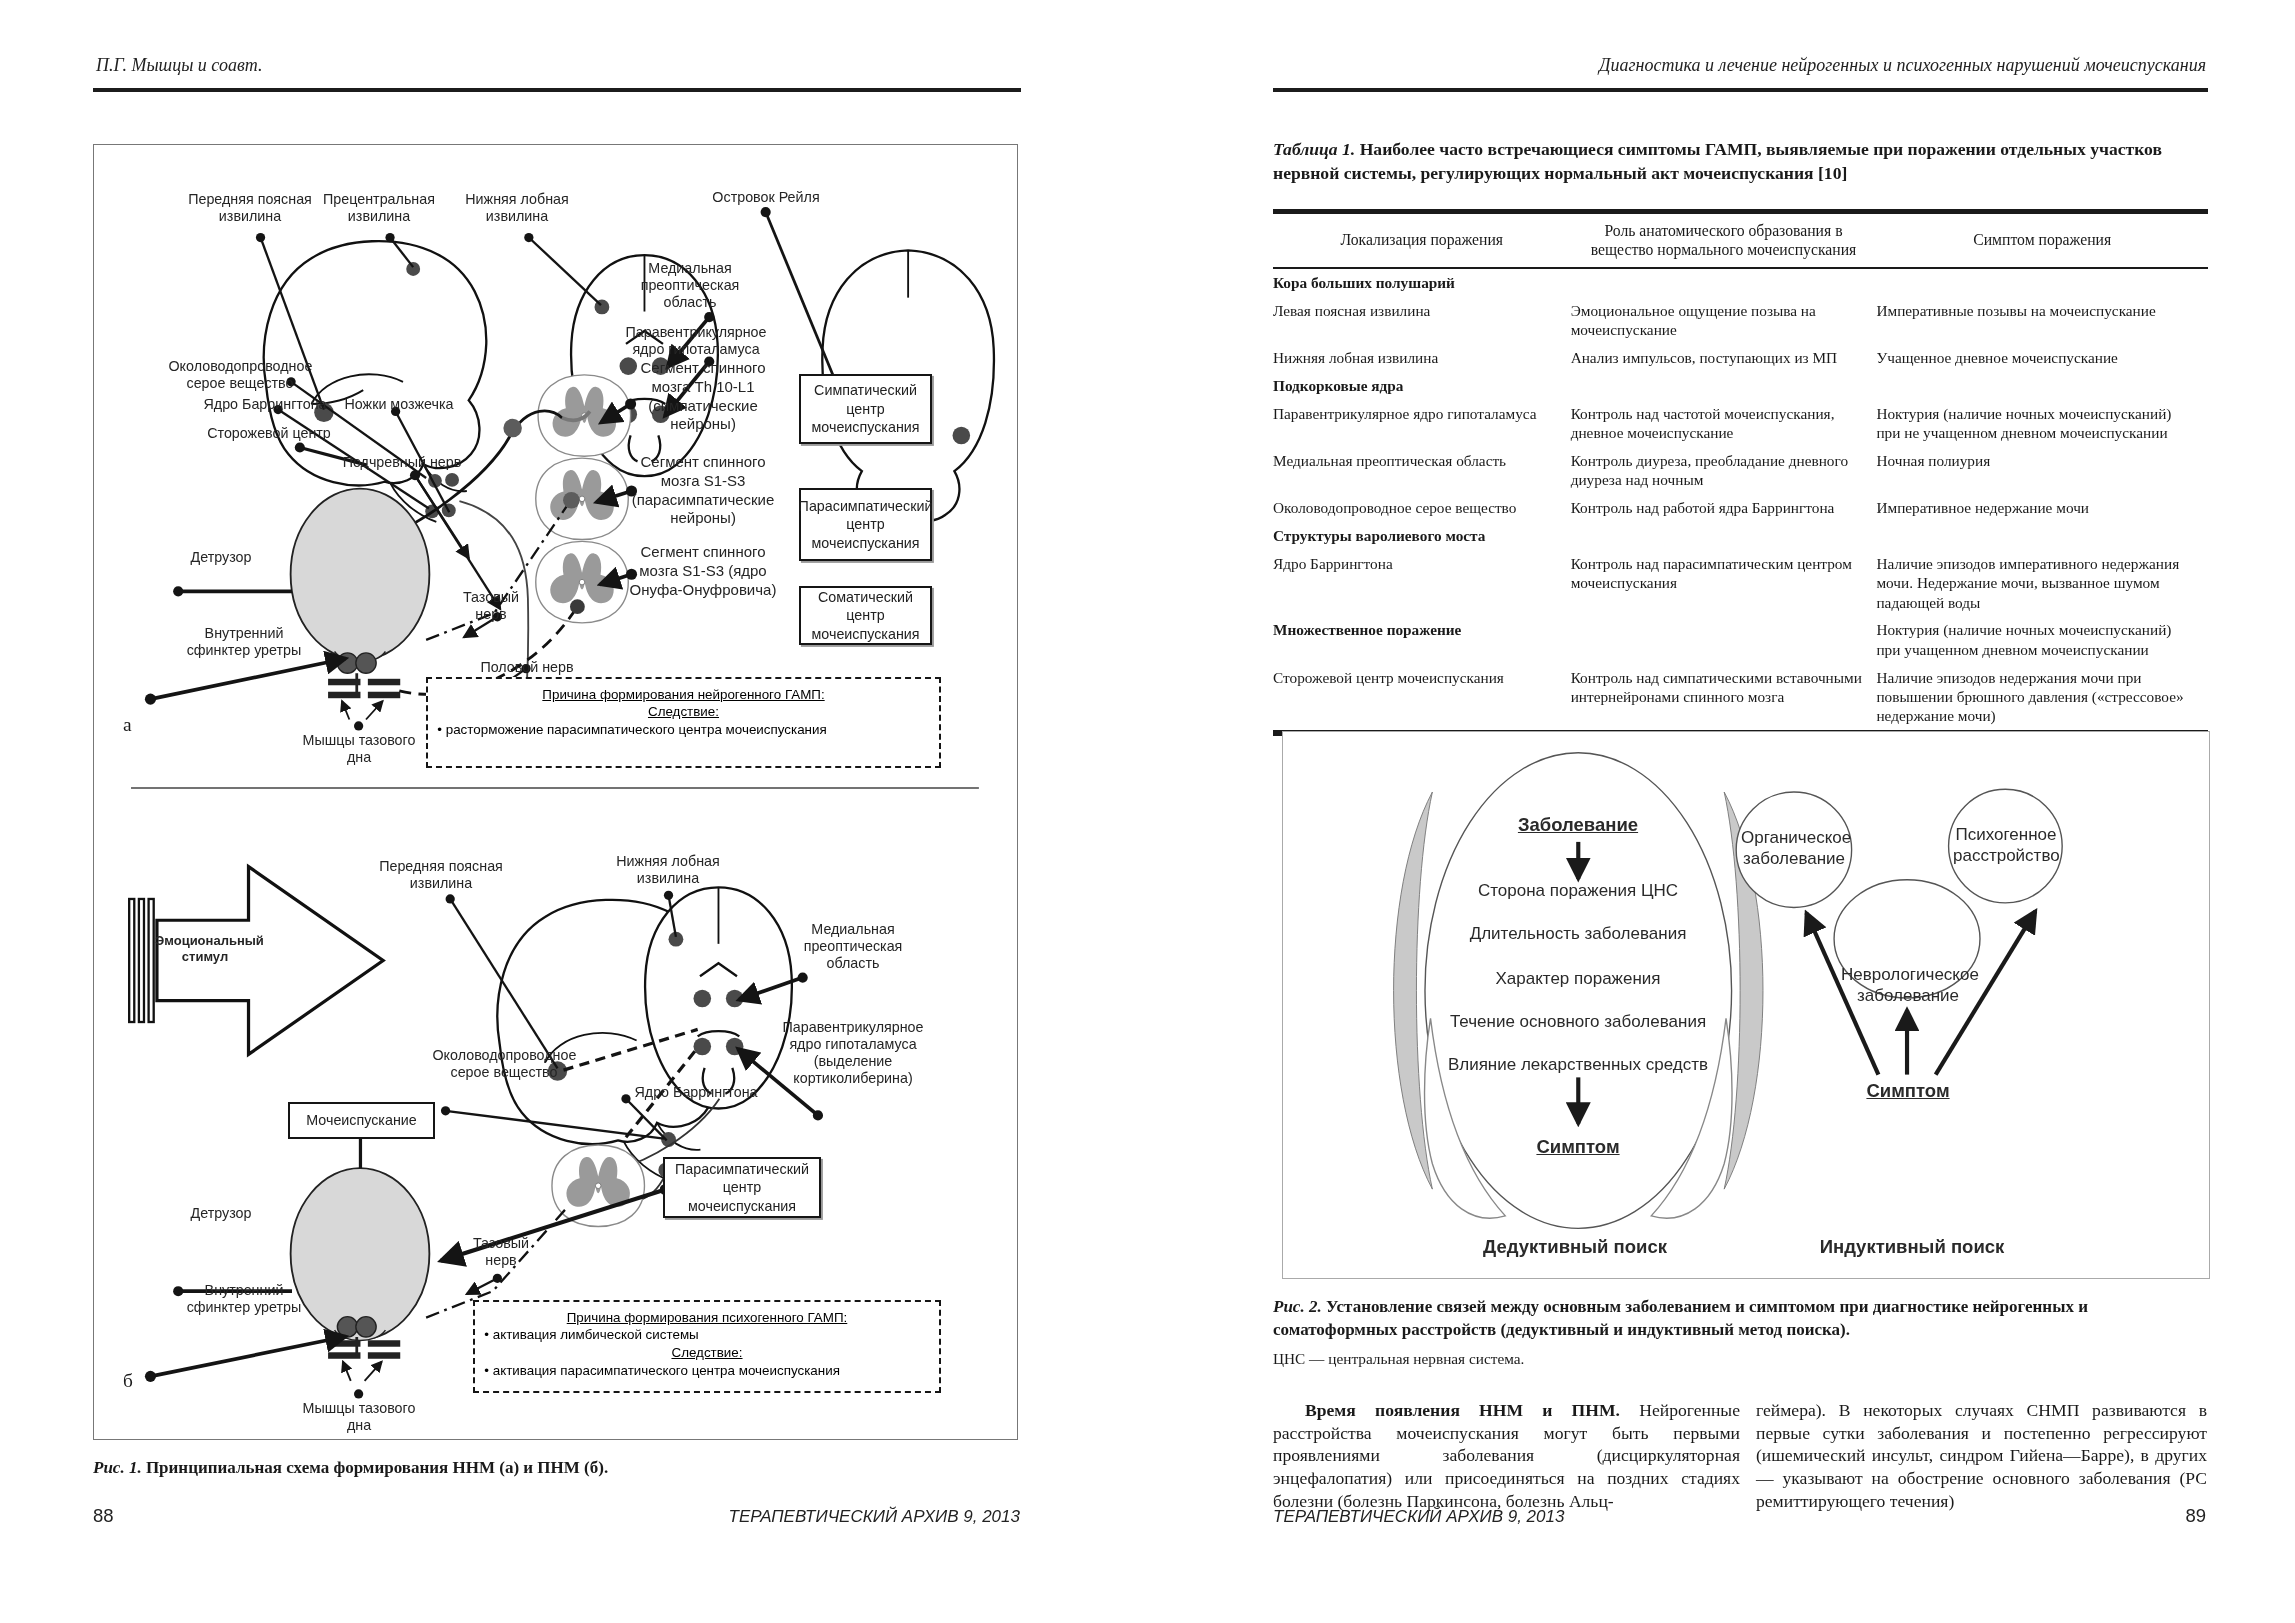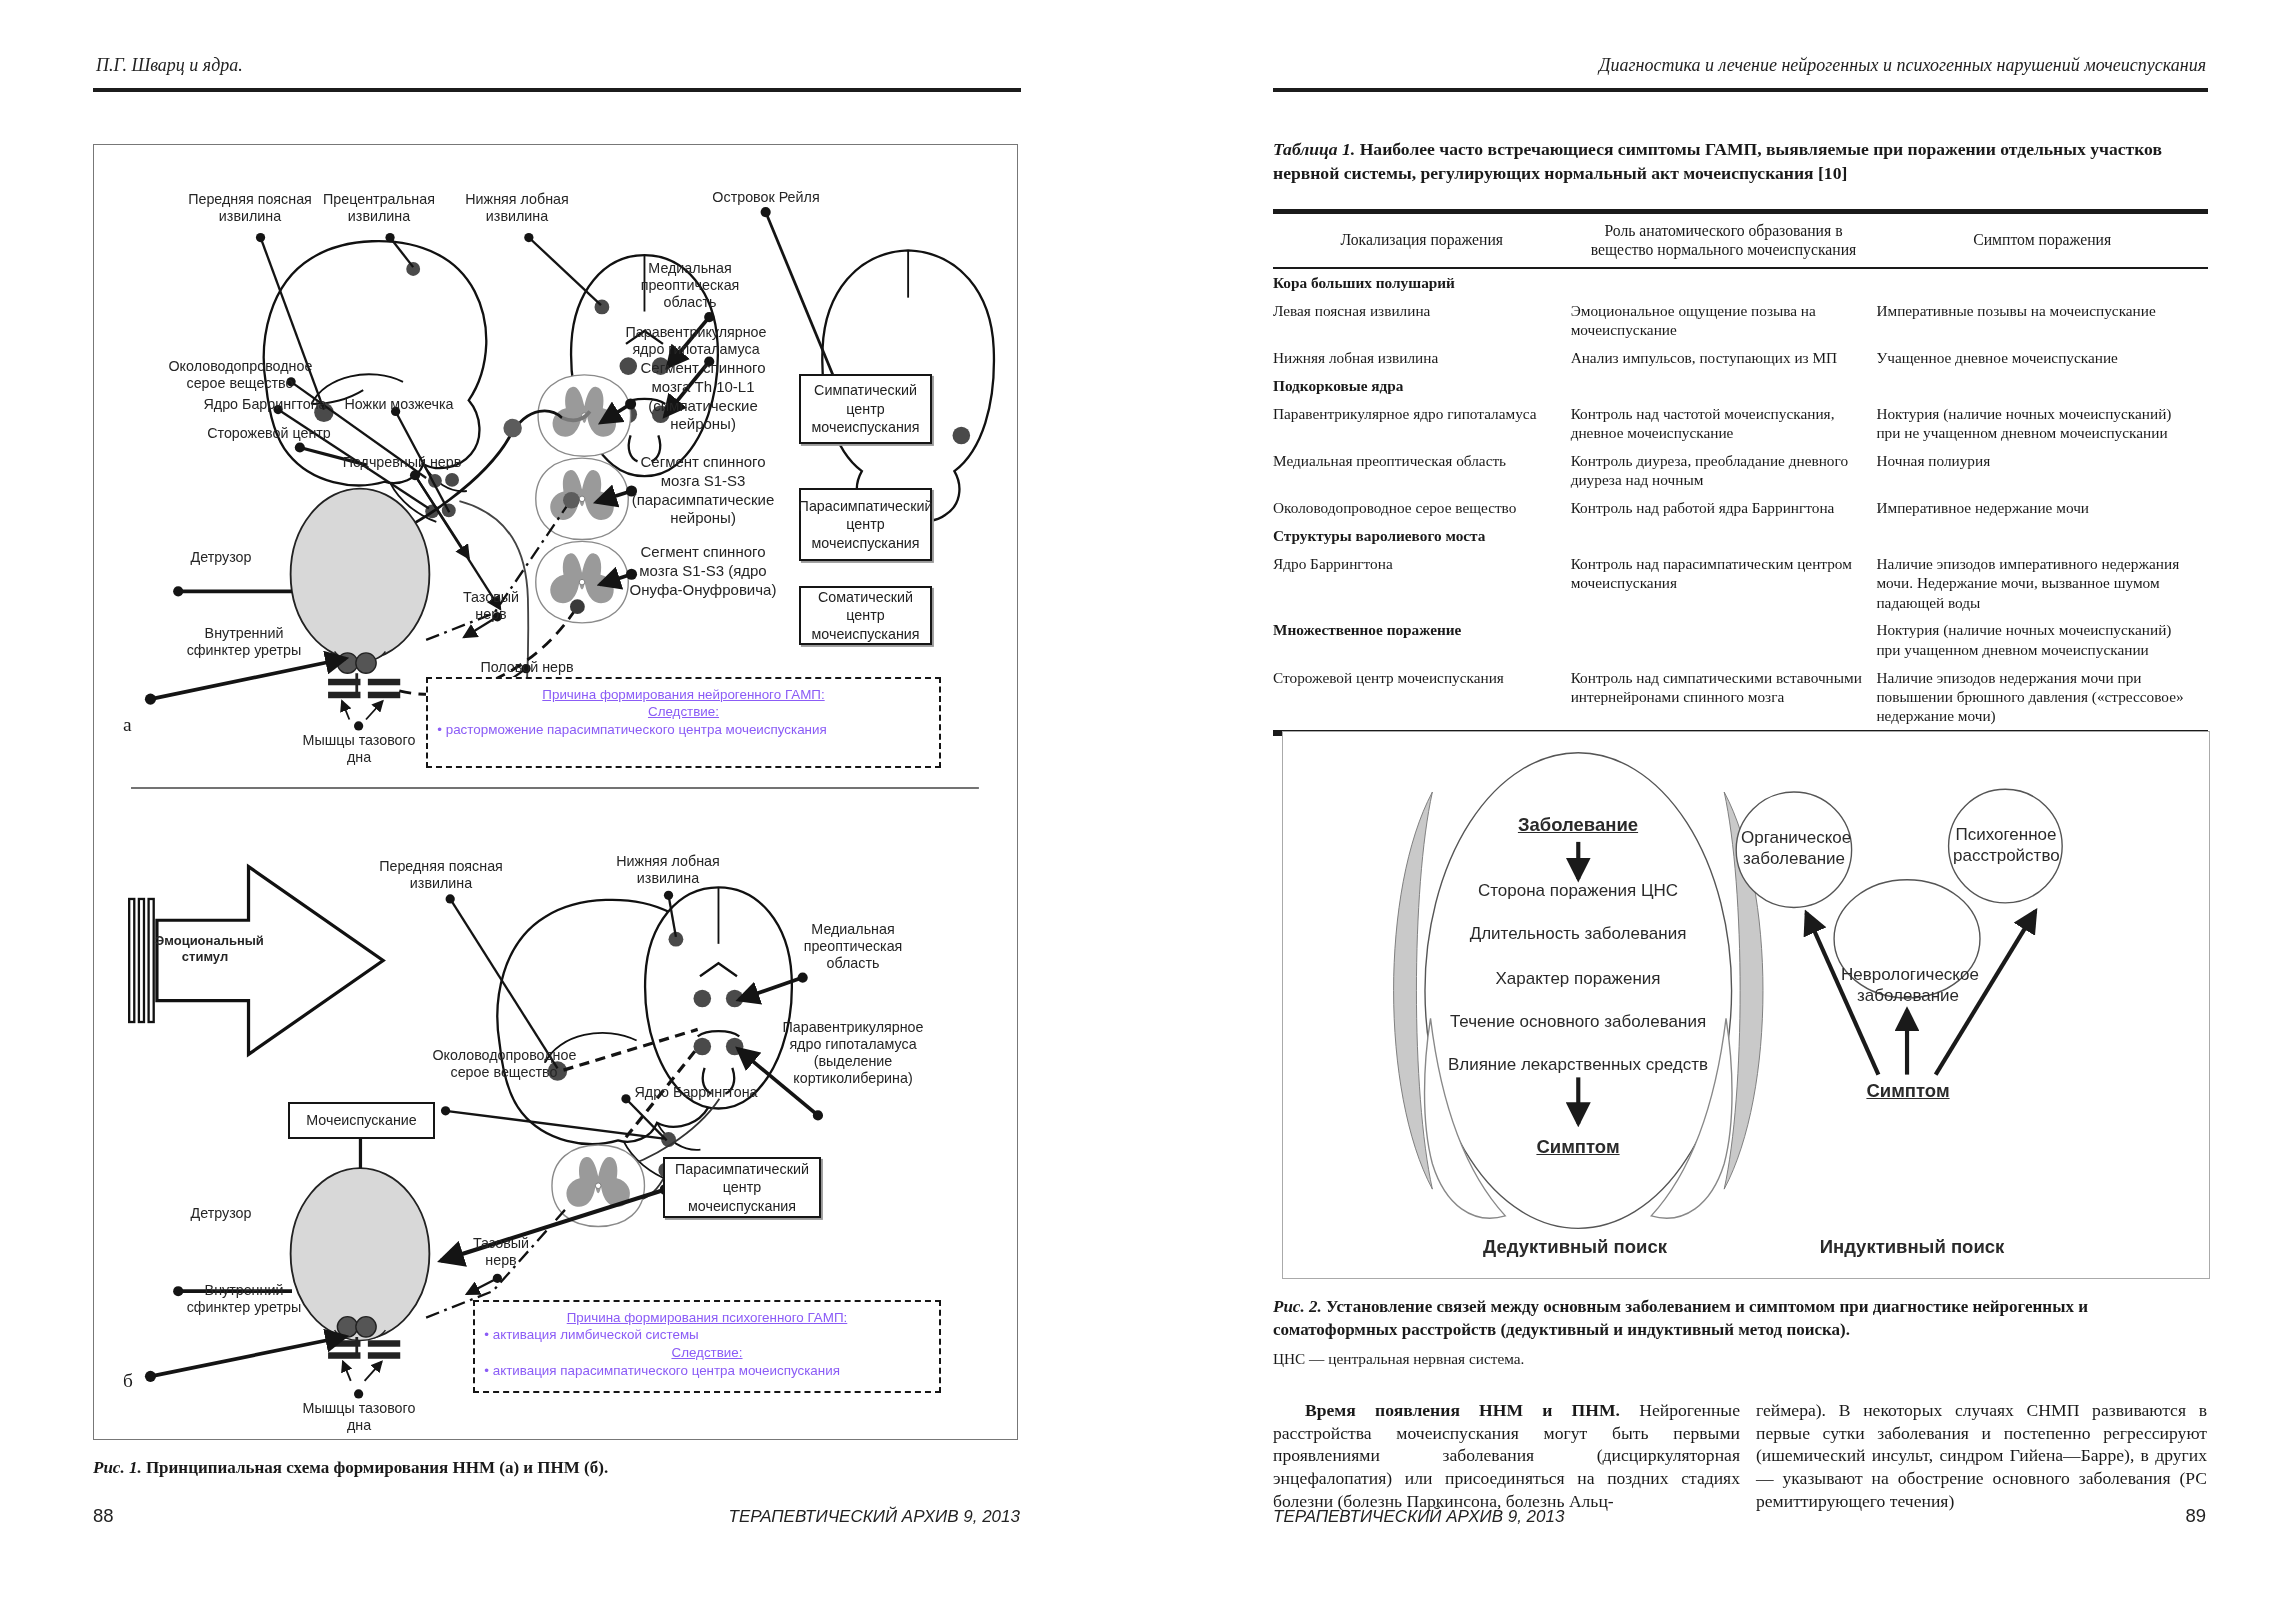--- a/index.html
+++ b/index.html
@@ -3,21 +3,21 @@
 <meta charset="utf-8">
 <style>
   html,body{margin:0;padding:0;background:#e8e8e8;}
   .sheet{position:relative;width:2295px;height:1624px;background:#fff;font-family:"Liberation Serif",serif;color:#1a1a1a;overflow:hidden;}
   .hdr{position:absolute;font-style:italic;font-size:18px;color:#222;}
   .rule{position:absolute;height:4.2px;background:#1c1c1c;}
   .figframe{position:absolute;border:1.4px solid #777;background:#fff;}
   .lbl{position:absolute;font-family:"Liberation Sans",sans-serif;font-size:14.3px;line-height:1.2;color:#252525;text-align:center;transform:translateX(-50%);}
   .seglbl{position:absolute;font-family:"Liberation Sans",sans-serif;font-size:15px;line-height:1.25;color:#252525;text-align:center;transform:translateX(-50%);}
   .cbox{position:absolute;border:2.3px solid #151515;background:#fff;display:flex;align-items:center;justify-content:center;text-align:center;font-family:"Liberation Sans",sans-serif;font-size:14.3px;line-height:1.3;color:#222;box-sizing:border-box;padding:2.8px 4.6px;box-shadow:1.9px 1.9px 0 #999;}
-  .dashbox{position:absolute;border:2.8px dashed #151515;background:#fff;box-sizing:border-box;padding:6.5px 9.3px;font-family:"Liberation Sans",sans-serif;font-size:13.4px;line-height:1.32;color:#8b5cf6;}
+  .dashbox{position:absolute;border:2.8px dashed #151515;background:#fff;box-sizing:border-box;padding:6.5px 9.3px;font-family:"Liberation Sans",sans-serif;font-size:13.4px;line-height:1.32;color:#000000;}
   .dashbox .t{text-align:center;text-decoration:underline;}
   .dashbox .i{text-align:left;}
   .marker{position:absolute;font-size:19.4px;font-family:"Liberation Serif",serif;}
   .cap{position:absolute;font-weight:bold;font-size:17px;line-height:1.35;}
   .cap .it{font-style:italic;}
   .ttl{position:absolute;font-weight:bold;font-size:17.6px;line-height:1.35;width:935px;}
   .ttl .it{font-style:italic;}
   table.t1{position:absolute;border-collapse:collapse;width:935px;font-size:15.3px;line-height:1.27;}
   table.t1 thead td{text-align:center;vertical-align:middle;padding:6.5px 4.6px;border-top:5.6px solid #1a1a1a;border-bottom:2.3px solid #1a1a1a;font-size:15.7px;}
   table.t1 tbody td{vertical-align:top;text-align:left;padding:4.2px 12px 4.2px 0;}
@@ -31,21 +31,21 @@
   .bodycol p{margin:0;}
   .ftr{position:absolute;font-family:"Liberation Sans",sans-serif;font-size:18.5px;color:#222;}
   .ftr.j{font-style:italic;font-size:17px;}
   .note{position:absolute;font-size:15.3px;}
 </style>
 </head>
 <body>
 
 <div class="sheet">
 
-  <div class="hdr" style="left:96px;top:55px;">П.Г. Шварц и ядра.</div>
+  <div class="hdr" style="left:96px;top:55px;">П.Г. Мышцы и соавт.</div>
   <div class="rule" style="left:93px;top:88px;width:928px;"></div>
   <div class="hdr" style="right:89px;top:55px;">Диагностика и лечение нейрогенных и психогенных нарушений мочеиспускания</div>
   <div class="rule" style="left:1273px;top:88px;width:935px;"></div>
 
   <div class="figframe" style="left:93px;top:144px;width:923px;height:1294px;">
     <svg viewBox="0 0 1991 2791" width="921" height="1291" style="position:absolute;left:0;top:0;">
       <defs>
         <marker id="ah" viewBox="0 0 10 10" refX="8.5" refY="5" markerWidth="6.5" markerHeight="6.5" orient="auto-start-reverse">
             <path d="M0,0 L10,5 L0,10 Z" fill="#141414"></path>
           </marker>

